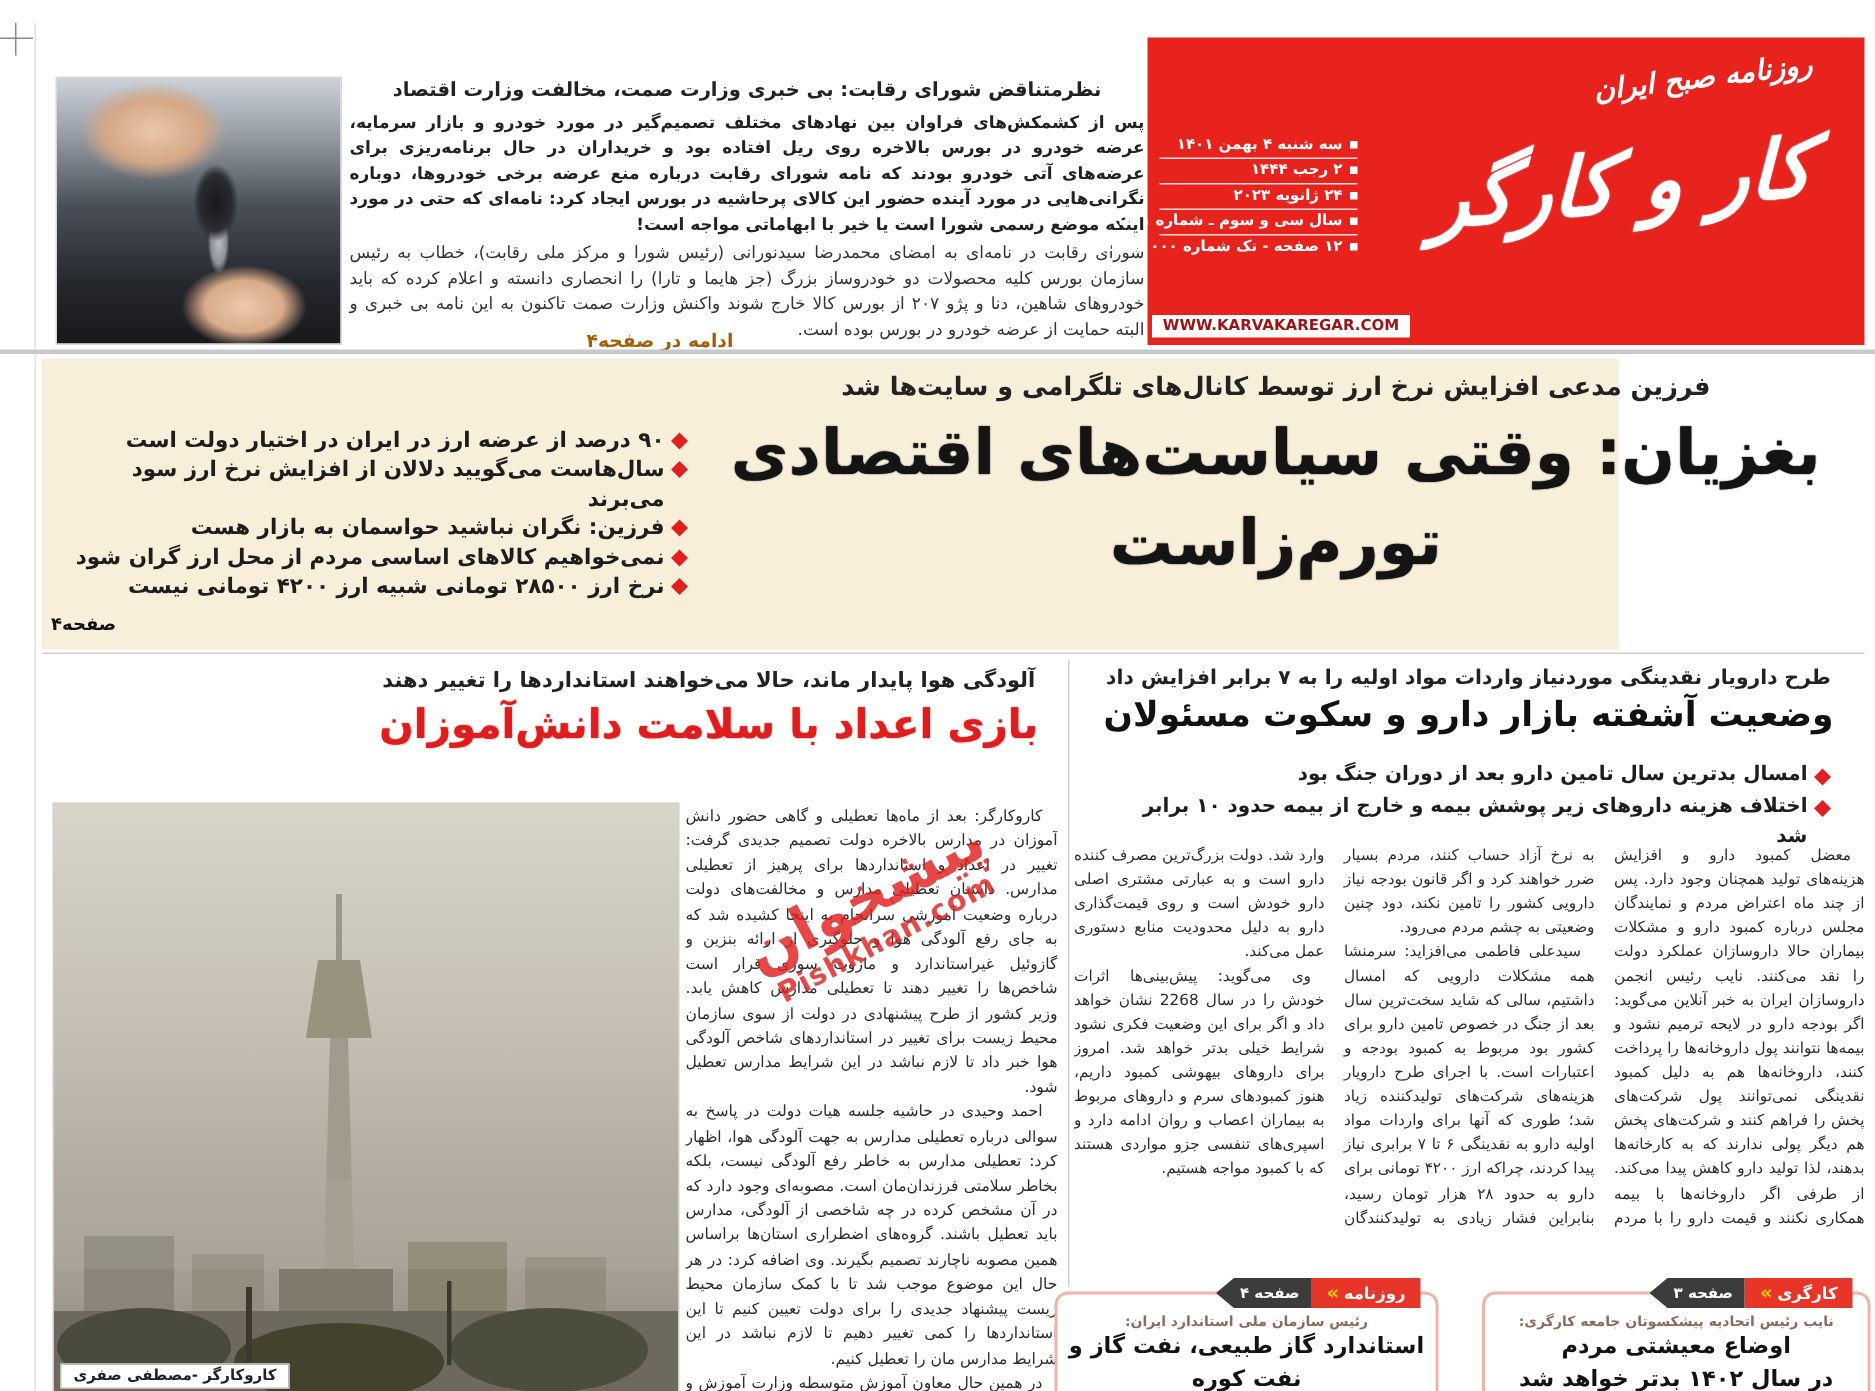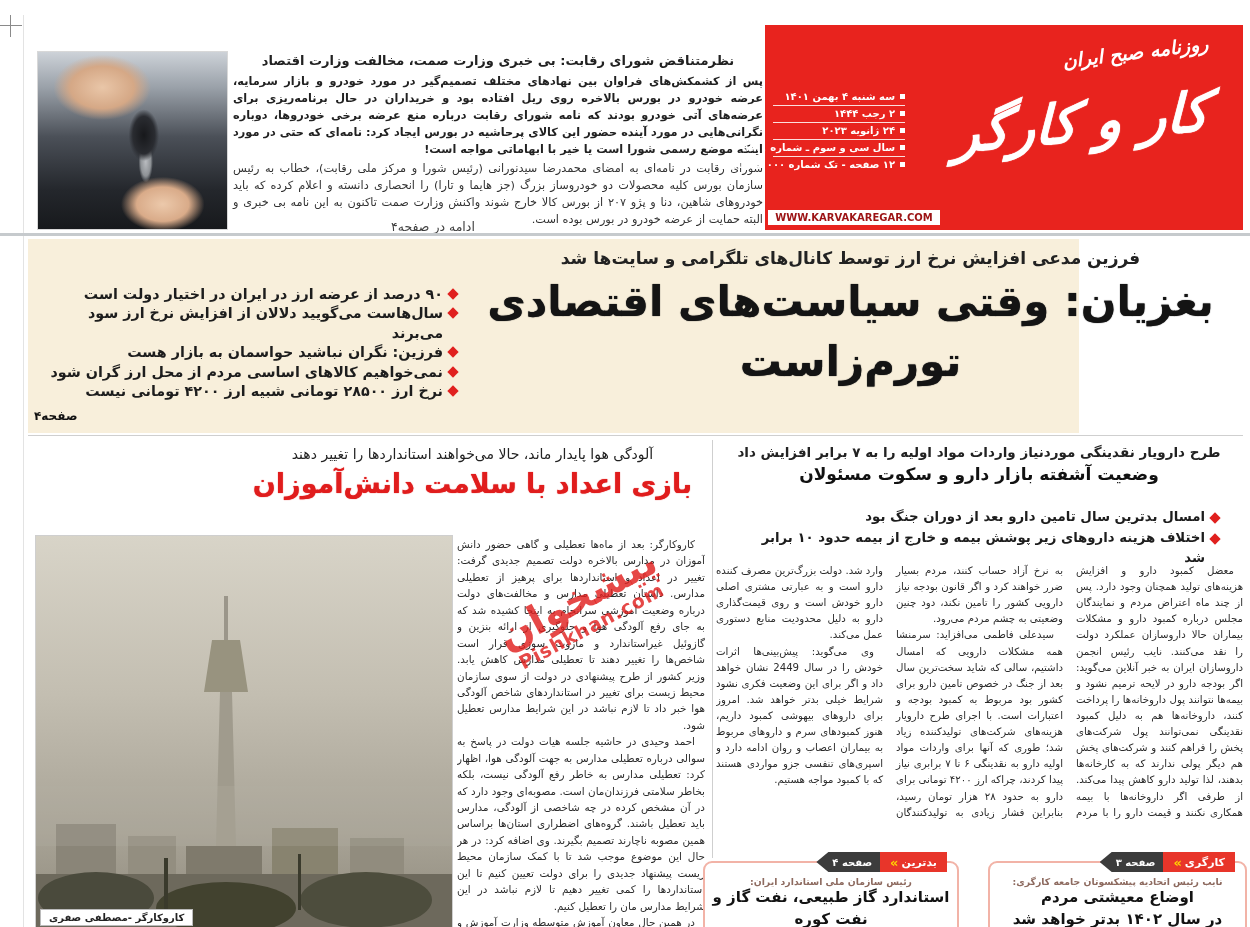--- a/index.html
+++ b/index.html
@@ -18,21 +18,21 @@
       radial-gradient(ellipse 66px 44px at 34% 20%, #e9c6a8 0%, #d5a886 48%, rgba(0,0,0,0) 74%),
       radial-gradient(ellipse 20px 34px at 56% 47%, #17181b 0%, #2a2c31 55%, rgba(0,0,0,0) 76%),
       radial-gradient(ellipse 9px 26px at 57% 62%, #b9bcc0 0%, #8e9296 55%, rgba(0,0,0,0) 80%),
       linear-gradient(180deg,#cdd2d8 0%,#9aa1a9 20%,#4b5058 48%,#24272c 78%,#17191c 100%);}
   .car-text{left:233px;top:38px;width:530px;height:178px;}
   .car-kicker{text-align:center;font-size:13px;font-weight:bold;color:#222;}
   .car-headline{text-align:center;font-size:21px;font-weight:900;color:#111;margin-top:3px;}
   .car-body{margin-top:6px;font-size:11.3px;line-height:1.5;text-align:justify;color:#333;}
   .car-body p{margin:0 0 2px 0;}
   .car-body p.lead{font-weight:bold;color:#222;}
-  .car-continue{position:absolute;left:158px;bottom:-3px;font-size:12.5px;font-weight:normal;color:#404040;}
+  .car-continue{position:absolute;left:158px;bottom:-3px;font-size:12.5px;font-weight:bold;color:#a16207;}
   
   .masthead{left:765px;top:10px;width:478px;height:205px;background:#e8231e;}
   .m-tagline{position:absolute;right:34px;top:16px;color:#fff;font-size:19px;font-weight:bold;
     font-style:italic;transform:rotate(-7deg);}
   .m-title{position:absolute;right:12px;top:66px;width:300px;color:#fff;font-size:54px;font-weight:900;
     font-style:italic;text-align:center;white-space:nowrap;letter-spacing:-2px;
     transform:rotate(-5deg) skewX(-6deg);text-shadow:0 0 1px #fff;}
   .m-info{position:absolute;left:8px;top:64px;width:132px;}
   .m-row{display:flex;direction:rtl;align-items:center;gap:5px;border-bottom:1px solid rgba(255,255,255,.85);
     padding:2px 0 3px 0;color:#fff;font-size:10px;font-weight:bold;white-space:nowrap;}
@@ -51,36 +51,36 @@
   .cur-line{text-align:center;font-size:42px;font-weight:900;color:#141414;letter-spacing:-1px;
     line-height:1.42;text-shadow:0 0 1px #141414;}
   .cur-line.l1{margin-top:4px;}
   .cur-left{position:absolute;left:6px;top:46px;width:424px;}
   .cur-bullets{list-style:none;margin:0;padding:0;}
   .cur-bullets li{position:relative;direction:rtl;text-align:right;padding-right:15px;
     font-size:14.3px;font-weight:bold;color:#1d1d1d;line-height:1.36;}
   .diamond{position:absolute;right:1px;top:5px;width:8px;height:8px;background:#e0201e;transform:rotate(45deg);}
   .cur-pageref{position:absolute;left:6px;top:170px;font-size:12px;font-weight:bold;color:#111;}
   
-  .pol-kicker{left:240px;top:431px;width:465px;text-align:center;font-size:14px;font-weight:normal;color:#222;}
+  .pol-kicker{left:240px;top:431px;width:465px;text-align:center;font-size:14px;font-weight:bold;color:#222;}
   .pol-headline{left:240px;top:453px;width:465px;text-align:center;font-size:27px;font-weight:900;
     color:#e01d1d;text-shadow:0 0 1px #e01d1d;}
   .pol-photo{left:35px;top:520px;width:416px;height:395px;border:1px solid #cfcfcf;}
   .pol-caption{position:absolute;left:4px;bottom:5px;background:#fff;border:1px solid #bbb;
     color:#222;font-size:10px;font-weight:bold;padding:2px 8px;direction:rtl;}
   .pol-text{left:457px;top:521px;width:248px;height:394px;overflow:hidden;direction:rtl;
     font-size:10.4px;line-height:1.58;text-align:justify;color:#2b2b2b;}
   .pol-text p{margin:0;text-indent:10px;}
   .watermark{left:462px;top:562px;width:240px;transform:rotate(-28deg);color:rgba(224,32,30,.82);
     text-align:center;pointer-events:none;}
   .wm-fa{font-size:40px;font-weight:900;line-height:1;}
   .wm-en{font-size:19px;font-weight:bold;letter-spacing:1px;}
   
   .med-kicker{left:718px;top:429px;width:522px;text-align:center;font-size:13.5px;font-weight:bold;color:#222;}
-  .med-headline{left:718px;top:449px;width:522px;text-align:center;font-size:17px;font-weight:900;color:#111;}
+  .med-headline{left:718px;top:449px;width:522px;text-align:center;font-size:23px;font-weight:900;color:#111;}
   .med-bullets{left:740px;top:492px;width:480px;list-style:none;margin:0;padding:0;}
   .med-bullets li{position:relative;direction:rtl;text-align:right;padding-right:15px;
     font-size:13.3px;font-weight:bold;color:#1d1d1d;line-height:1.55;}
   .med-bullets .diamond{top:7px;}
   .med-body{left:716px;top:548px;width:527px;height:288px;overflow:hidden;direction:rtl;
     column-count:3;column-gap:13px;font-size:10.2px;line-height:1.58;text-align:justify;color:#2b2b2b;}
   .med-body p{margin:0;text-indent:9px;}
   
   .nbox{border:2px solid #f2b3a7;border-radius:9px;background:#fff;}
   .box-econ{left:703px;top:846px;width:252px;height:74px;}
@@ -210,29 +210,29 @@
 
   <div class="abs med-kicker rtl">طرح دارویار نقدینگی موردنیاز واردات مواد اولیه را به ۷ برابر افزایش داد</div>
   <div class="abs med-headline rtl">وضعیت آشفته بازار دارو و سکوت مسئولان</div>
   <ul class="abs med-bullets">
     <li><span class="diamond"></span><span>امسال بدترین سال تامین دارو بعد از دوران جنگ بود</span></li>
     <li><span class="diamond"></span><span>اختلاف هزینه داروهای زیر پوشش بیمه و خارج از بیمه حدود ۱۰ برابر شد</span></li>
   </ul>
   <div class="abs med-body">
     <p>معضل کمبود دارو و افزایش هزینه‌های تولید همچنان وجود دارد. پس از چند ماه اعتراض مردم و نمایندگان مجلس درباره کمبود دارو و مشکلات بیماران حالا داروسازان عملکرد دولت را نقد می‌کنند. نایب رئیس انجمن داروسازان ایران به خبر آنلاین می‌گوید: اگر بودجه دارو در لایحه ترمیم نشود و بیمه‌ها نتوانند پول داروخانه‌ها را پرداخت کنند، داروخانه‌ها هم به دلیل کمبود نقدینگی نمی‌توانند پول شرکت‌های پخش را فراهم کنند و شرکت‌های پخش هم دیگر پولی ندارند که به کارخانه‌ها بدهند، لذا تولید دارو کاهش پیدا می‌کند. از طرفی اگر داروخانه‌ها با بیمه همکاری نکنند و قیمت دارو را با مردم به نرخ آزاد حساب کنند، مردم بسیار ضرر خواهند کرد و اگر قانون بودجه نیاز دارویی کشور را تامین نکند، دود چنین وضعیتی به چشم مردم می‌رود.</p>
     <p>سیدعلی فاطمی می‌افزاید: سرمنشا همه مشکلات دارویی که امسال داشتیم، سالی که شاید سخت‌ترین سال بعد از جنگ در خصوص تامین دارو برای کشور بود مربوط به کمبود بودجه و اعتبارات است. با اجرای طرح دارویار هزینه‌های شرکت‌های تولیدکننده زیاد شد؛ طوری که آنها برای واردات مواد اولیه دارو به نقدینگی ۶ تا ۷ برابری نیاز پیدا کردند، چراکه ارز ۴۲۰۰ تومانی برای دارو به حدود ۲۸ هزار تومان رسید، بنابراین فشار زیادی به تولیدکنندگان وارد شد. دولت بزرگ‌ترین مصرف کننده دارو است و به عبارتی مشتری اصلی دارو خودش است و روی قیمت‌گذاری دارو به دلیل محدودیت منابع دستوری عمل می‌کند.</p>
-    <p>وی می‌گوید: پیش‌بینی‌ها اثرات خودش را در سال 2449 نشان خواهد داد و اگر برای این وضعیت فکری نشود شرایط خیلی بدتر خواهد شد. امروز برای داروهای بیهوشی کمبود داریم، هنوز کمبودهای سرم و داروهای مربوط به بیماران اعصاب و روان ادامه دارد و اسپری‌های تنفسی جزو مواردی هستند که با کمبود مواجه هستیم.</p>
+    <p>وی می‌گوید: پیش‌بینی‌ها اثرات خودش را در سال 2268 نشان خواهد داد و اگر برای این وضعیت فکری نشود شرایط خیلی بدتر خواهد شد. امروز برای داروهای بیهوشی کمبود داریم، هنوز کمبودهای سرم و داروهای مربوط به بیماران اعصاب و روان ادامه دارد و اسپری‌های تنفسی جزو مواردی هستند که با کمبود مواجه هستیم.</p>
   </div>
 
   <div class="abs nbox box-econ">
     <div class="tag">
       <span class="tag-page">صفحه ۴</span>
       <span class="tag-cat">
         <span class="chev"></span>
-        <span>بدترین</span>
+        <span>روزنامه</span>
       </span>
     </div>
     <div class="nb-kicker">رئیس سازمان ملی استاندارد ایران:</div>
     <div class="nb-headline">
       <div>استاندارد گاز طبیعی، نفت گاز و نفت کوره</div>
       <div>اجباری می‌شود</div>
     </div>
   </div>
 
   <div class="abs nbox box-labor">

